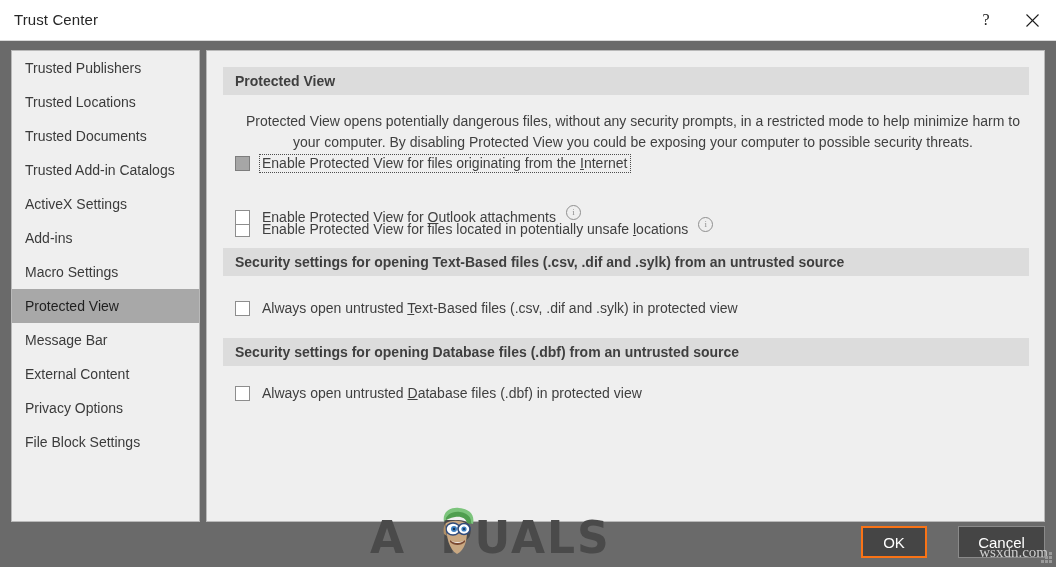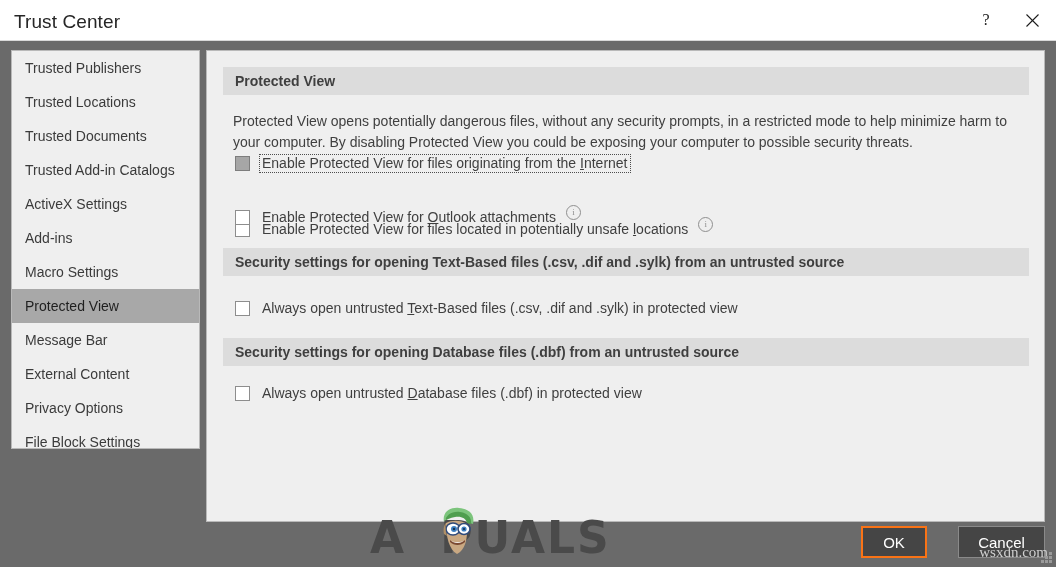--- a/index.html
+++ b/index.html
@@ -25,21 +25,21 @@
     position: absolute;
     left: 0; top: 0;
     width: 1056px; height: 41px;
     background: #ffffff;
     border-bottom: 1px solid #d9d9d9;
     box-sizing: border-box;
   }
   .title-text {
     position: absolute;
     left: 14px; top: 11px;
-    font-size: 19px;
+    font-size: 15px;
     color: #262626;
     letter-spacing: 0.1px;
   }
   .win-btn {
     position: absolute;
     top: 0;
     width: 46px; height: 40px;
     display: flex;
     align-items: center;
     justify-content: center;
@@ -63,21 +63,21 @@
     position: absolute;
     left: 0; top: 41px;
     width: 1056px; height: 526px;
     background: #6a6a6a;
   }
 
   
   .sidebar {
     position: absolute;
     left: 11px; top: 9px;
-    width: 189px; height: 399px;
+    width: 189px; height: 472px;
     background: #efefef;
     border: 1px solid #b9b9b9;
     box-sizing: border-box;
     overflow: hidden;
   }
   .side-item {
     height: 34px;
     display: flex;
     align-items: center;
     padding-left: 13px;
@@ -117,20 +117,21 @@
     color: #3f3f3f;
     white-space: nowrap;
   }
   .desc {
     position: absolute;
     left: 26px;
     width: 800px;
     font-size: 14px;
     color: #404040;
     line-height: 21px;
+    text-align: center;
   }
   .check-row {
     position: absolute;
     left: 28px;
     display: flex;
     align-items: center;
     font-size: 14px;
     color: #3f3f3f;
     white-space: nowrap;
     cursor: default;

